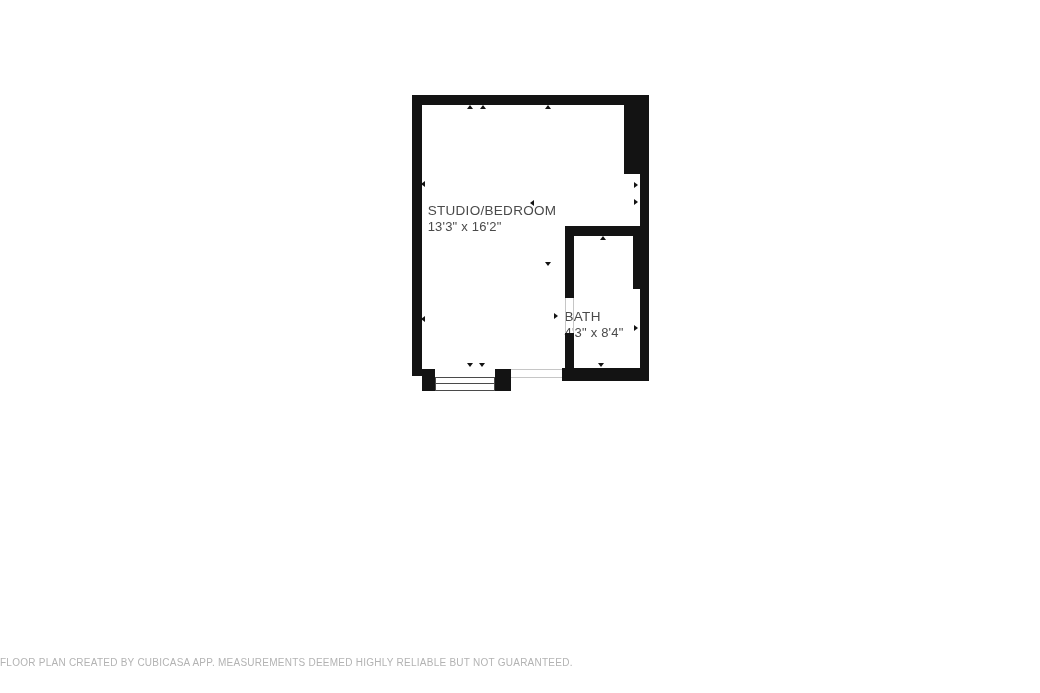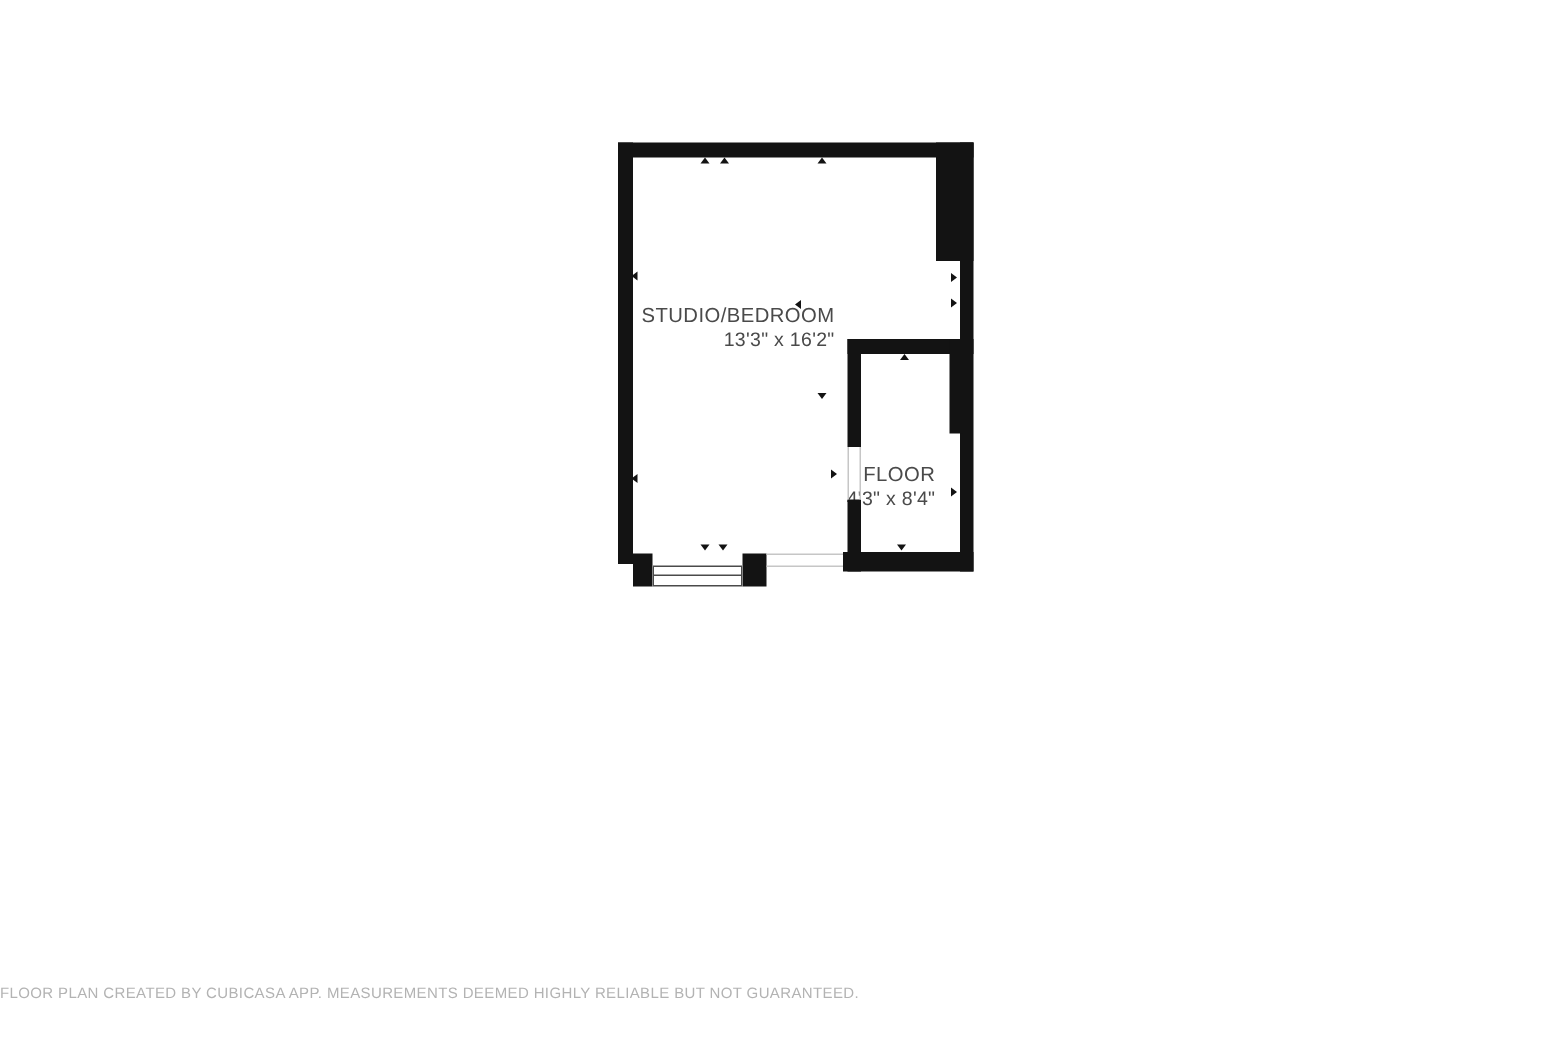--- a/index.html
+++ b/index.html
@@ -25,21 +25,21 @@
     height: 1px; margin-top: -1px; background: #4a4a4a;
   }
   .mk { position: absolute; width: 0; height: 0; }
   .mk.up    { border-left: 3px solid transparent; border-right: 3px solid transparent; border-bottom: 4px solid var(--wall, #131313); }
   .mk.down  { border-left: 3px solid transparent; border-right: 3px solid transparent; border-top:    4px solid var(--wall, #131313); }
   .mk.left  { border-top: 3px solid transparent; border-bottom: 3px solid transparent; border-right:  4px solid var(--wall, #131313); }
   .mk.right { border-top: 3px solid transparent; border-bottom: 3px solid transparent; border-left:   4px solid var(--wall, #131313); }
   .room-label {
     position: absolute;
     transform: translate(-50%, -50%);
-    text-align: right;
+    text-align: left;
     color: var(--roomtext, #4a4a4a);
     white-space: nowrap;
   }
   .room-name { font-size: 13.5px; letter-spacing: 0.3px; line-height: 15px; }
   .room-dims { font-size: 13px; letter-spacing: 0.2px; line-height: 15px; margin-top: 1px; }
   .footer {
     position: absolute;
     left: 0; right: 0; top: 657px;
     font-size: 10px;
     line-height: 12px;
@@ -53,21 +53,21 @@
 <div class="canvas">
 
   <div class="plan" id="plan-geometry">
 
     <div class="room-label" id="room-label-0" style="left: 492px; top: 218px;">
       <div class="room-name">STUDIO/BEDROOM</div>
       <div class="room-dims">13'3" x 16'2"</div>
     </div>
 
     <div class="room-label" id="room-label-1" style="left: 594px; top: 324px;">
-      <div class="room-name">FLOOR</div>
+      <div class="room-name">BATH</div>
       <div class="room-dims">4'3" x 8'4"</div>
     </div>
   <div class="wall" style="left: 412px; top: 95px; width: 237px; height: 10px;"></div>
       <div class="wall" style="left: 412px; top: 95px; width: 10px; height: 281px;"></div>
       <div class="wall" style="left: 624px; top: 95px; width: 25px; height: 79px;"></div>
       <div class="wall" style="left: 640px; top: 95px; width: 9px; height: 286px;"></div>
       <div class="wall" style="left: 565px; top: 226px; width: 84px; height: 10px;"></div>
       <div class="wall" style="left: 633px; top: 226px; width: 9px; height: 63px;"></div>
       <div class="wall" style="left: 565px; top: 226px; width: 9px; height: 72px;"></div>
       <div class="wall" style="left: 565px; top: 333px; width: 9px; height: 48px;"></div>

